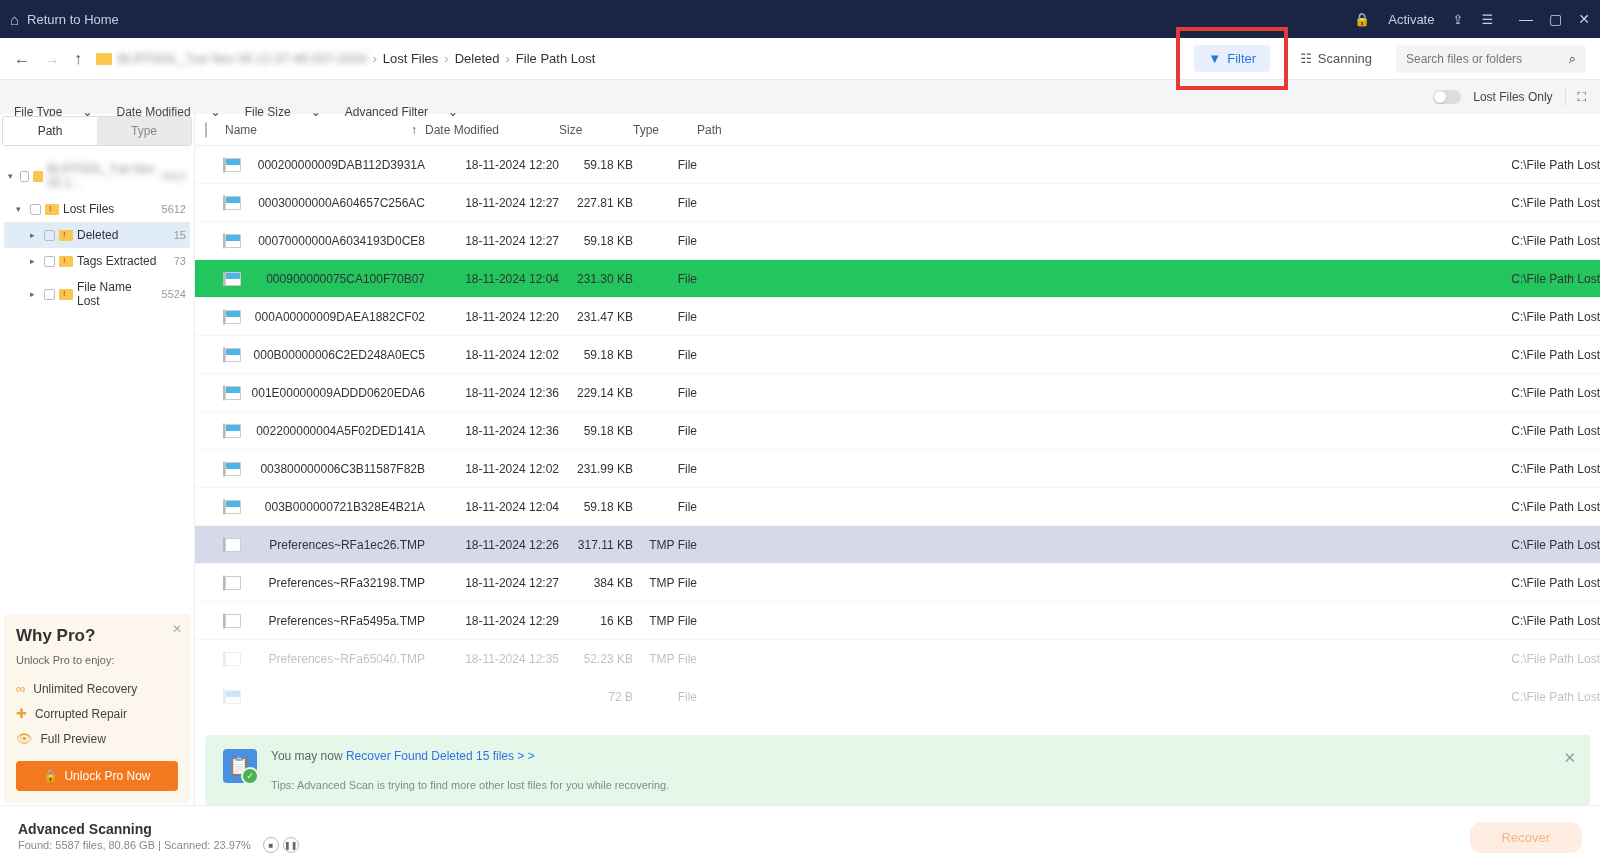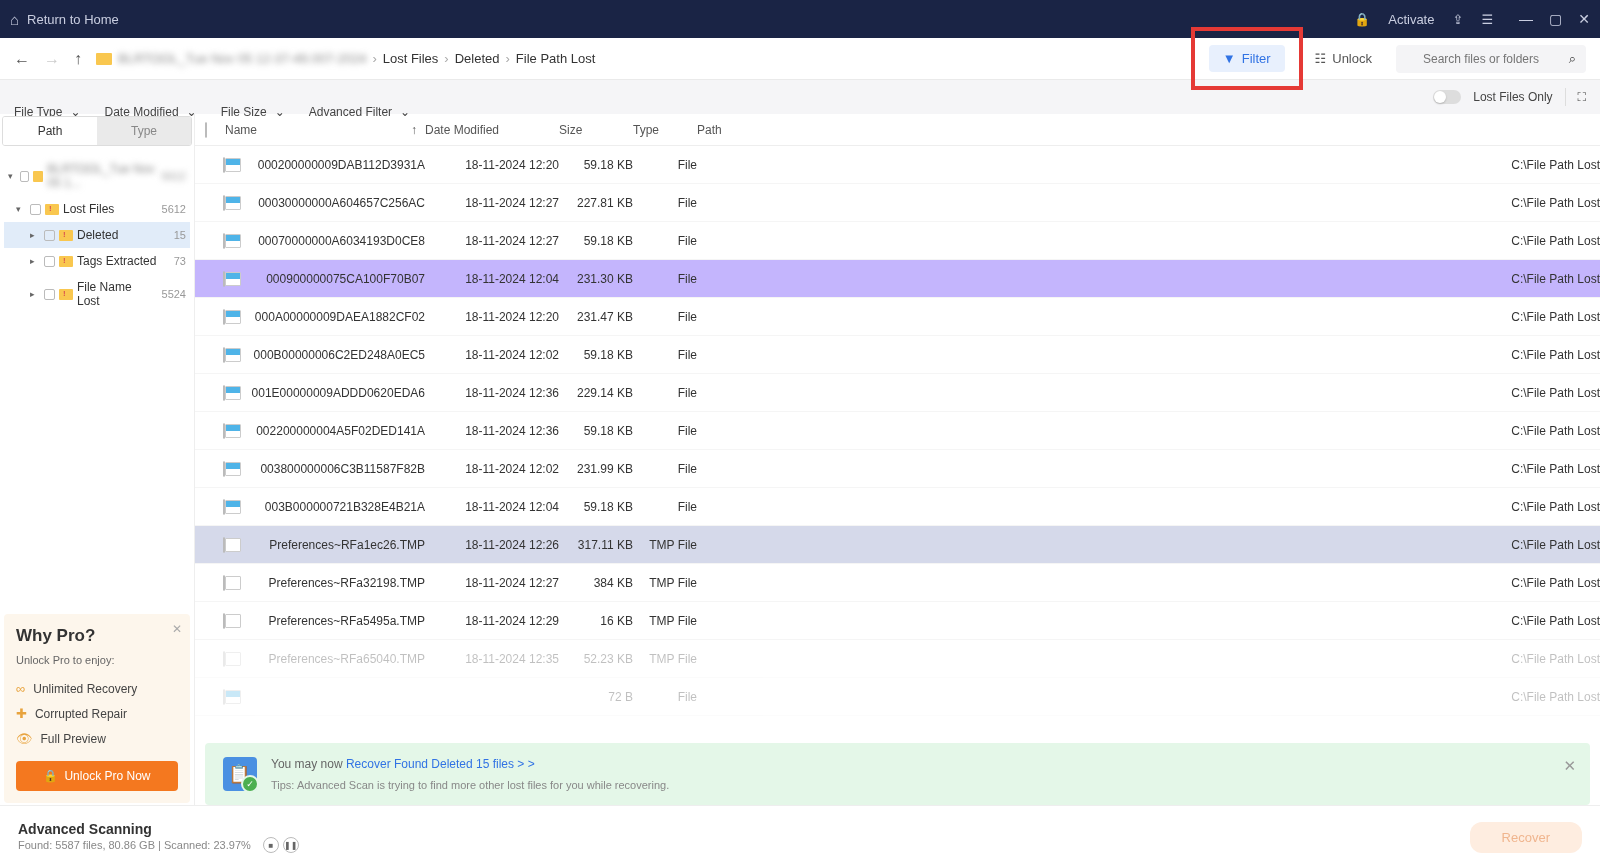--- a/index.html
+++ b/index.html
@@ -16,23 +16,23 @@
 .breadcrumb { display: flex; align-items: center; gap: 6px; flex: 1; font-size: 13px; color: #333; }
 .bc-folder { width: 16px; height: 12px; background: #f9c74f; display: inline-block; border-radius: 1px; }
 .bc-sep { color: #aaa; }
 .blurred { filter: blur(3px); color: #888; }
 .nav-right { display: flex; align-items: center; gap: 12px; }
 .filter-btn { display: flex; align-items: center; gap: 6px; padding: 6px 14px; background: #e8f0fd; color: #3173e4; border-radius: 4px; cursor: pointer; font-size: 13px; }
 .filter-highlight { position: relative; padding: 6px; }
 .red-box { position: absolute; top: -12px; left: -12px; right: -12px; bottom: -12px; border: 4px solid #e53935; }
 .details-btn { display: flex; align-items: center; gap: 6px; padding: 6px 12px; cursor: pointer; font-size: 13px; color: #555; }
 .search-box { display: flex; align-items: center; background: #f4f4f6; border-radius: 4px; padding: 6px 10px; width: 190px; justify-content: space-between; }
-.search-box input { border: none; background: transparent; outline: none; font-size: 12px; color: #888; width: 150px; text-align: center; }
+.search-box input { border: none; background: transparent; outline: none; font-size: 12px; color: #888; width: 150px; }
 .filter-row { height: 34px; background: #f5f5f7; display: flex; align-items: center; padding: 0 14px; gap: 24px; font-size: 12px; color: #444; }
-.filter-dropdown { display: flex; align-items: center; gap: 8px; cursor: pointer; margin-top: 29px; }
+.filter-dropdown { display: flex; align-items: center; gap: 20px; cursor: pointer; margin-top: 29px; }
 .filter-row-right { margin-left: auto; display: flex; align-items: center; gap: 12px; }
 .toggle { width: 28px; height: 14px; background: #ddd; border-radius: 7px; position: relative; }
 .toggle::after { content: ''; width: 12px; height: 12px; background: #fff; border-radius: 50%; position: absolute; top: 1px; left: 1px; box-shadow: 0 1px 2px rgba(0,0,0,0.2); }
 .main-area { display: flex; height: calc(100% - 38px - 42px - 34px - 48px); }
 .sidebar { width: 195px; display: flex; flex-direction: column; border-right: 1px solid #eee; }
 .sidebar-tabs { display: flex; height: 30px; border: 1px solid #ddd; margin: 2px; border-radius: 3px; overflow: hidden; }
 .sidebar-tab { flex: 1; display: flex; align-items: center; justify-content: center; font-size: 12px; cursor: pointer; }
 .sidebar-tab.active { background: #fff; }
 .sidebar-tab.inactive { background: #eaeaea; color: #888; }
 .tree { padding: 8px 4px; font-size: 12px; }
@@ -49,36 +49,36 @@
 .table-header { display: flex; height: 32px; align-items: center; border-bottom: 1px solid #eee; font-size: 12px; color: #555; padding-left: 10px; }
 .col-check { width: 20px; }
 .col-name { width: 200px; display: flex; align-items: center; gap: 6px; }
 .col-date { width: 134px; }
 .col-size { width: 74px; }
 .col-type { width: 64px; }
 .col-path { flex: 1; }
 .sort-icon { margin-left: auto; margin-right: 8px; }
 .table-body { flex: 1; overflow-y: auto; text-align: right; }
 .row { display: flex; height: 38px; align-items: center; padding-left: 10px; font-size: 12px; color: #333; border-bottom: 1px solid #f5f5f5; }
-.row.selected1 { background: #c4b5fd; }
+.row.selected1 { background: #22c55e; }
 .row.selected2 { background: #d5d9ea; }
 .row.ghost { opacity: 0.3; }
 .row-check { width: 20px; }
 .row-checkbox { width: 12px; height: 12px; border: 1px solid #bbb; border-radius: 2px; }
 .row-icon { width: 22px; display: flex; align-items: center; }
 .file-icon { width: 16px; height: 14px; background: linear-gradient(to bottom, #4fb4e8 50%, #fff 50%); border: 1px solid #ccc; border-radius: 1px; }
 .file-icon.tmp { background: #fff; }
 .row-name { width: 178px; overflow: hidden; text-overflow: ellipsis; white-space: nowrap; }
 .notification { position: absolute; bottom: 0; left: 10px; right: 10px; background: #e4f7e8; border-radius: 4px; padding: 14px 18px; display: flex; gap: 14px; align-items: flex-start; }
 .notif-icon { width: 34px; height: 34px; background: #4a90e2; border-radius: 4px; position: relative; display: flex; align-items: center; justify-content: center; color: #fff; font-size: 18px; }
 .notif-icon::after { content: '✓'; position: absolute; bottom: -2px; right: -2px; width: 14px; height: 14px; background: #4caf50; border-radius: 50%; color: #fff; font-size: 9px; display: flex; align-items: center; justify-content: center; border: 2px solid #e4f7e8; }
 .notif-body h4 { font-size: 14px; font-weight: 600; color: #333; margin-bottom: 3px; }
 .notif-body p { font-size: 12px; color: #666; }
 .notif-body a { color: #3173e4; }
-.notif-tip { font-size: 11px; color: #888; margin-top: 8px; }
+.notif-tip { font-size: 11px; color: #888; margin-top: 16px; }
 .notif-close { position: absolute; top: 14px; right: 14px; color: #999; cursor: pointer; font-size: 15px; }
 .bottom-bar { height: 48px; display: flex; align-items: flex-end; justify-content: space-between; padding: 0 18px; border-top: 1px solid #eee; }
 .scan-status h4 { font-size: 14px; font-weight: 600; }
 .scan-status p { font-size: 11px; color: #888; display: flex; align-items: center; gap: 6px; }
 .scan-ctrl { display: inline-flex; gap: 4px; margin-left: 6px; }
 .scan-btn { width: 16px; height: 16px; border: 1px solid #bbb; border-radius: 50%; display: flex; align-items: center; justify-content: center; font-size: 8px; color: #666; }
 .recover-btn { padding: 8px 32px; background: #feede0; color: #f0b58e; border-radius: 12px; font-size: 13px; cursor: pointer; }
 .promo { position: absolute; bottom: 50px; left: 4px; width: 186px; background: #fdf6ec; border-radius: 4px; padding: 12px; font-size: 12px; }
 .promo-close { position: absolute; top: 8px; right: 8px; color: #aaa; cursor: pointer; }
 .promo h4 { font-size: 17px; font-weight: 600; margin-bottom: 8px; }
@@ -129,21 +129,21 @@
   <div class="nav-right">
     <div class="filter-highlight">
       <div class="red-box"></div>
       <div class="filter-btn">
         <span>▼</span>
         <span>Filter</span>
       </div>
     </div>
     <div class="details-btn">
       <span>☷</span>
-      <span>Unlock</span>
+      <span>Scanning</span>
     </div>
     <div class="search-box">
       <input placeholder="Search files or folders" style="">
       <span>⌕</span>
     </div>
   </div>
 </div>
 
 <div class="filter-row">
   <div class="filter-dropdown">

